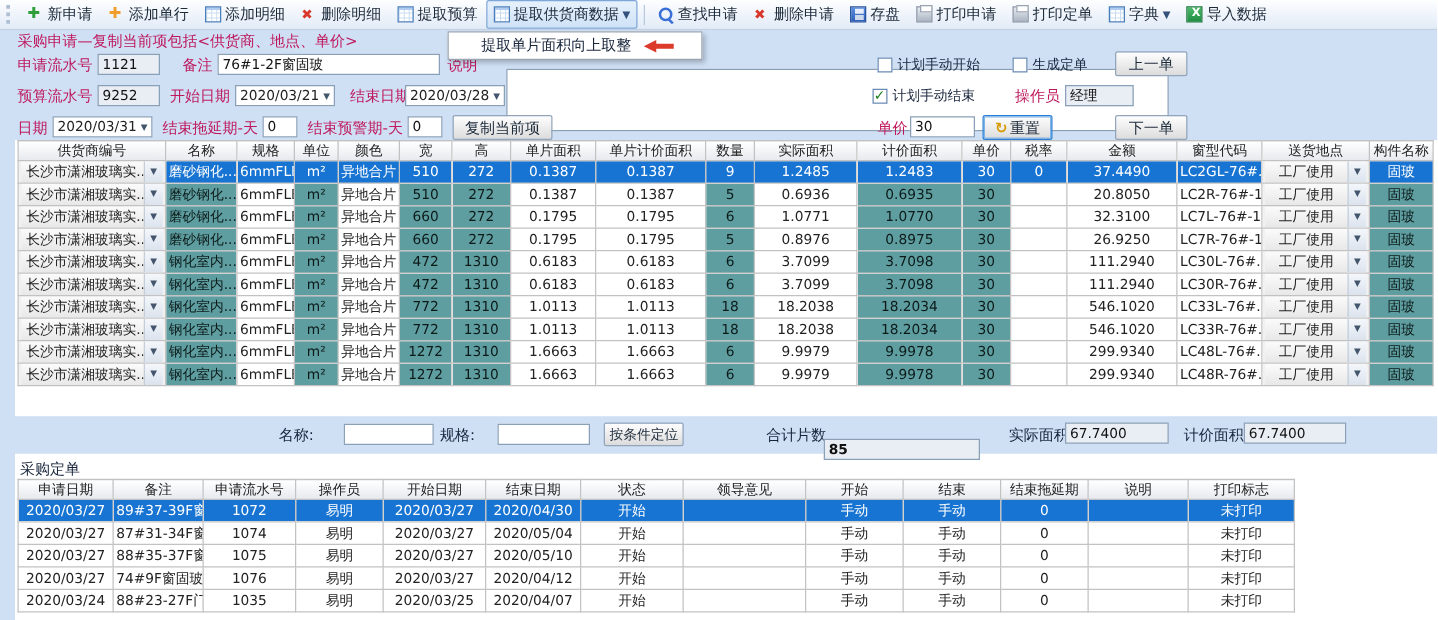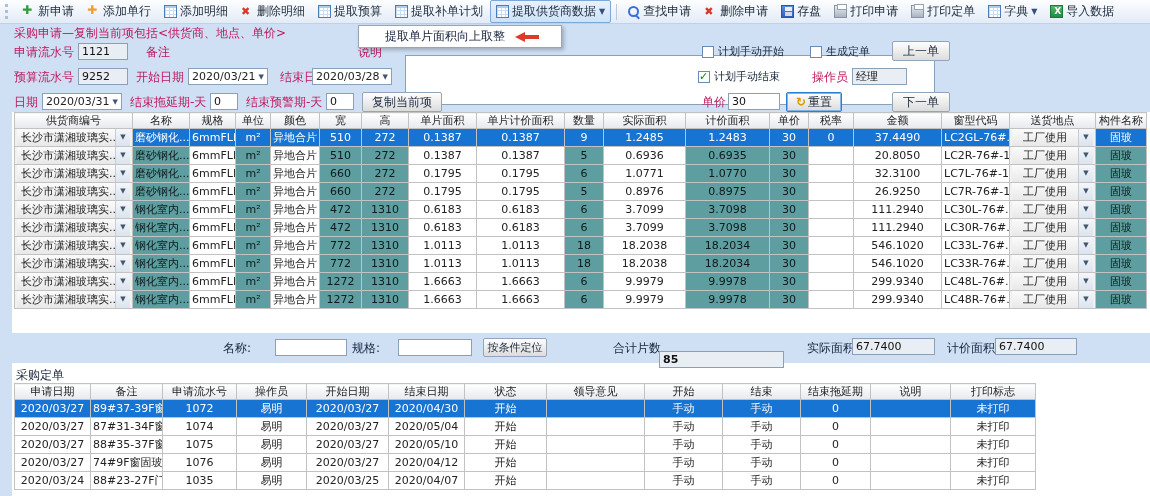--- a/index.html
+++ b/index.html
@@ -112,24 +112,20 @@
         <span>添加明细</span>
       </div>
       <div class="tbtn">
         <span class="ic ic-x"></span>
         <span>删除明细</span>
       </div>
       <div class="tbtn">
         <span class="ic ic-table"></span>
         <span>提取预算</span>
       </div>
-      <div class="tbtn">
-        <span class="ic ic-table"></span>
-        <span>提取补单计划</span>
-      </div>
       <div class="tbtn active">
         <span class="ic ic-table"></span>
         <span>提取供货商数据</span>
         <span class="dd">▼</span>
       </div>
       <span class="tsep"></span>
       <div class="tbtn">
         <span class="ic ic-search"></span>
         <span>查找申请</span>
       </div>
@@ -161,20 +157,21 @@
     </div>
 
   <div class="left-band"></div>
 
   <div class="form-panel">
     <div class="lab" style="left:2px;top:1px;">采购申请—复制当前项包括&lt;供货商、地点、单价&gt;</div>
 
     <div class="lab" style="left:2px;top:20px;">申请流水号</div>
     <input class="inp ro" style="left: 66px; top: 19px; width: 50px;" readonly="" value="1121">
     <div class="lab" style="left:134px;top:20px;">备注</div>
+    <input class="inp" style="left: 162px; top: 19px; width: 178px;" value="76#1-2F窗固玻">
     <div class="lab" style="left:346px;top:20px;">说明</div>
     <div class="bigbox" style="left:393px;top:31px;width:530px;height:50px;"></div>
 
     <div class="cbrow" style="left:690px;top:20px;">
       <span class="cb"></span>
       <span>计划手动开始</span>
     </div>
     <div class="cbrow" style="left:798px;top:20px;">
       <span class="cb"></span>
       <span>生成定单</span>
@@ -182,21 +179,21 @@
     <button class="btn" style="left:880px;top:17px;width:58px;">上一单</button>
 
     <div class="lab" style="left:2px;top:45px;">预算流水号</div>
     <input class="inp ro" style="left: 66px; top: 44px; width: 50px;" readonly="" value="9252">
     <div class="lab" style="left:124px;top:45px;">开始日期</div>
     <div class="dsel" style="left:176px;top:44px;width:80px;">
       <span class="txt">2020/03/21</span>
       <span class="arr">▼</span>
     </div>
     <div class="lab" style="left:268px;top:45px;">结束日期</div>
-    <div class="dsel" style="left:300px;top:44px;width:80px;">
+    <div class="dsel" style="left:312px;top:44px;width:80px;">
       <span class="txt">2020/03/28</span>
       <span class="arr">▼</span>
     </div>
     <div class="cbrow" style="left:648px;top:45px;padding-left:38px;">
       <span class="cb checked"></span>
       <span>计划手动结束</span>
     </div>
     <div class="lab" style="left:800px;top:45px;">操作员</div>
     <input class="inp ro" style="left: 840px; top: 44px; width: 55px;" value="经理">
 

